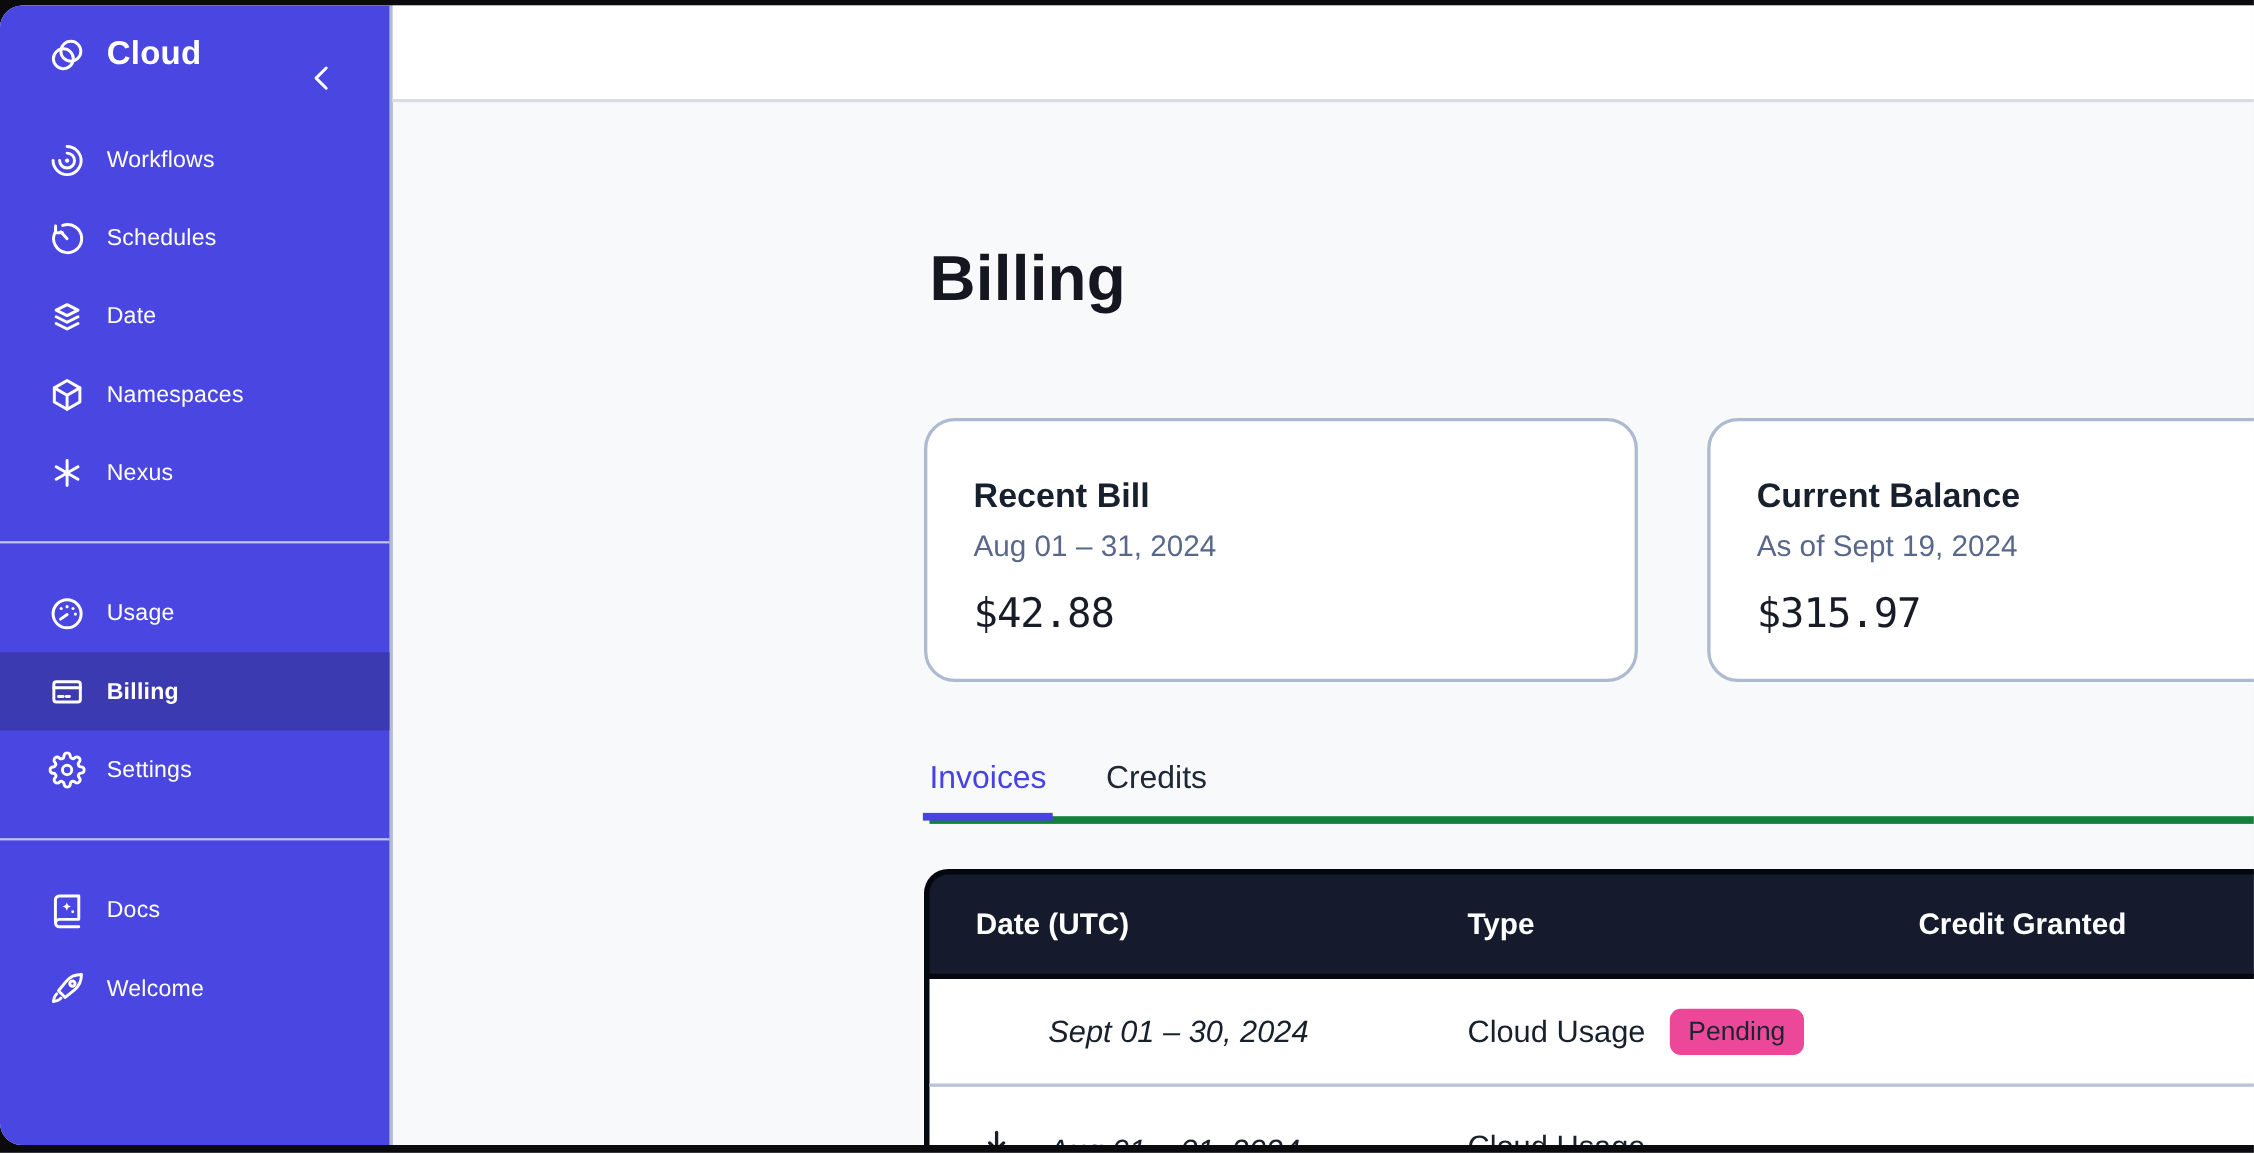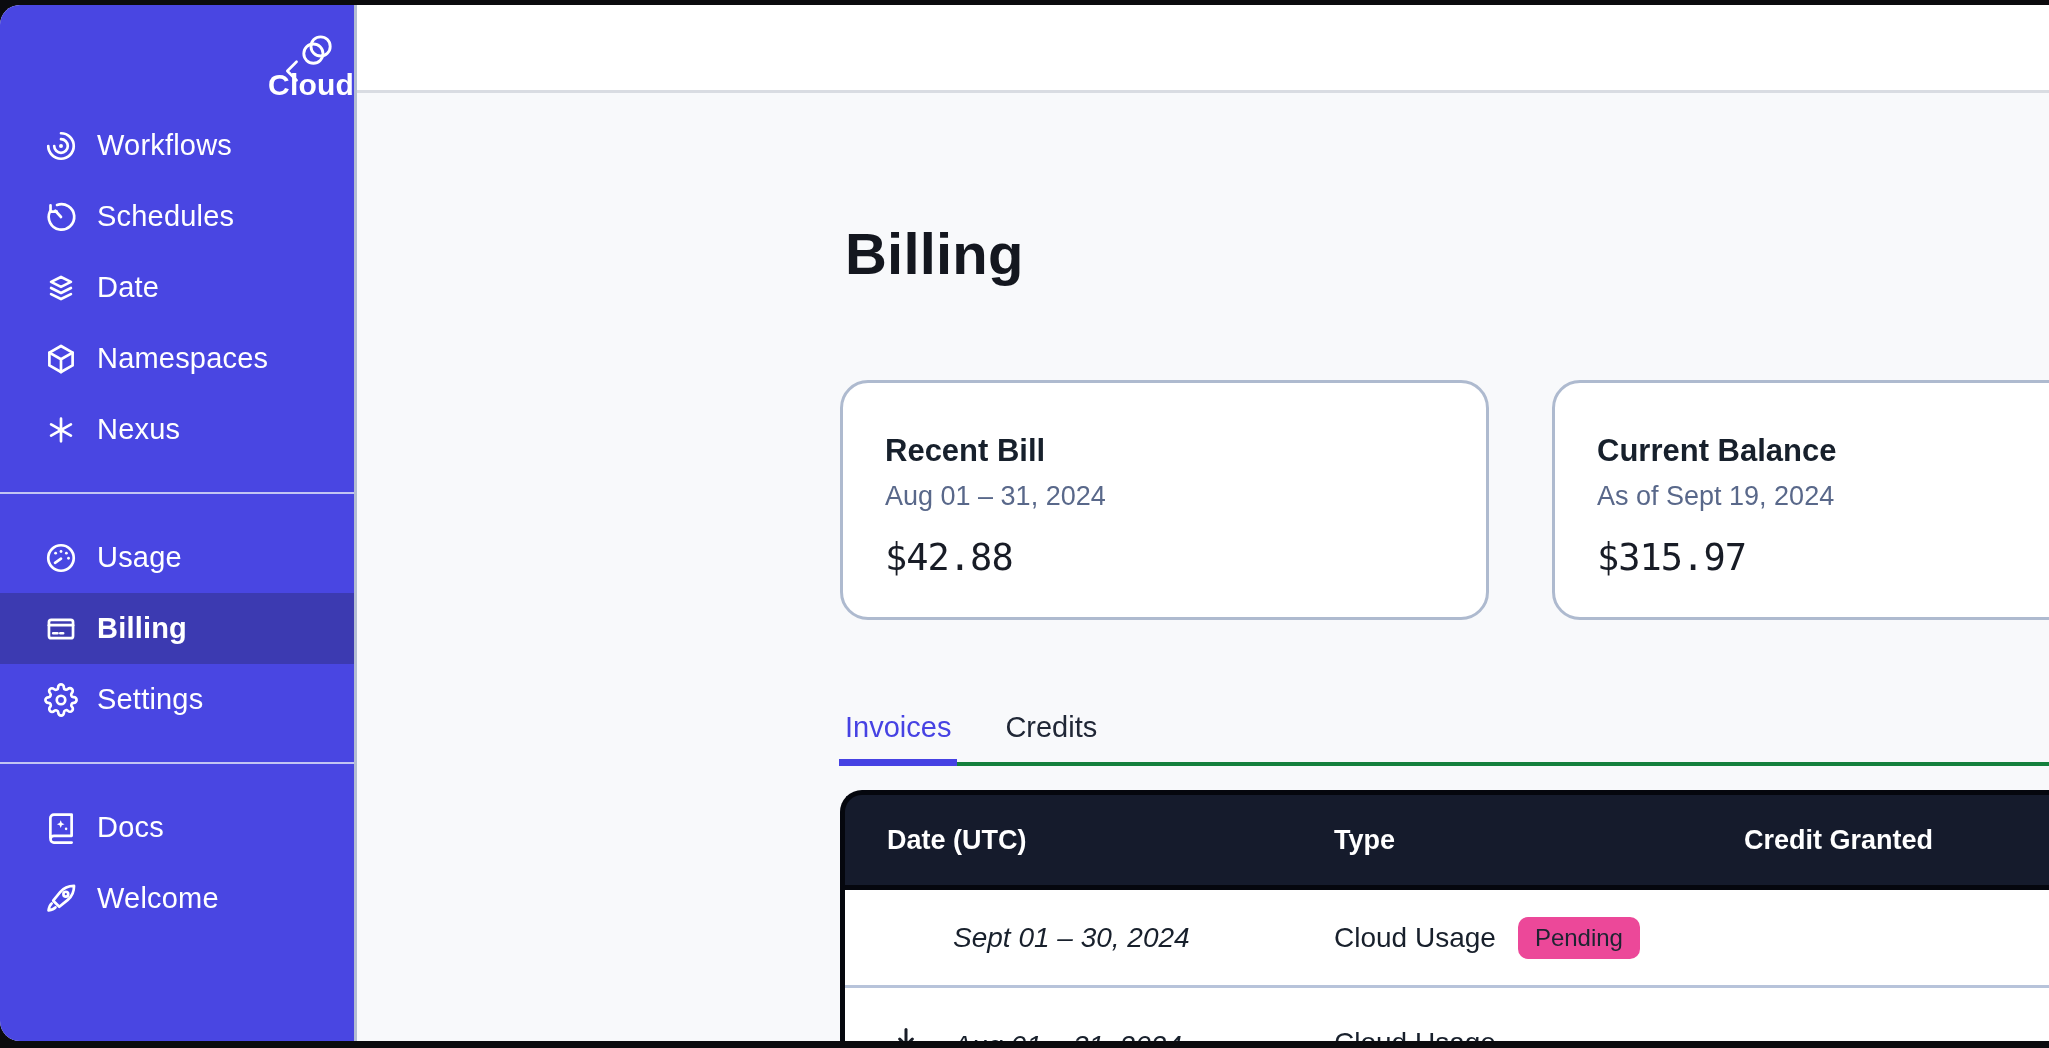--- a/index.html
+++ b/index.html
@@ -21,35 +21,35 @@
   .sidebar{
     width:357px;flex:0 0 357px;
     background:#4946e2;
     border-right:3px solid #b3bdd2;
     box-sizing:border-box;
     color:#fff;
     position:relative;
   }
   .brand-row{
     margin-top:27px;height:78px;
-    display:flex;align-items:flex-end;
-    padding-left:28px;position:relative;flex-direction:column;
+    display:flex;align-items:flex-start;
+    padding-left:44px;position:relative;
   }
   .brand-row .nav-ic{width:36px;height:36px;margin-right:19px;}
   .brand-label{font-size:30px;font-weight:700;letter-spacing:.2px;}
   .collapse-btn{
     position:absolute;right:44px;top:50%;transform:translateY(-50%);
     width:34px;height:34px;display:flex;align-items:center;justify-content:center;
     background:none;border:none;padding:0;cursor:pointer;color:#fff;
   }
   .nav-section{list-style:none;margin:0;padding:0;}
   .nav-item{
     height:71px;display:flex;align-items:center;
     padding-left:44px;cursor:pointer;
-    font-size:29px;font-weight:500;letter-spacing:.2px;
+    font-size:21px;font-weight:500;letter-spacing:.2px;
   }
   .nav-item.active{background:#3c3ab1;font-weight:700;}
   .nav-ic{width:34px;height:34px;flex:0 0 34px;margin-right:19px;display:inline-flex;align-items:center;justify-content:center;}
   .nav-ic svg{width:100%;height:100%;display:block;}
   .side-divider{
     height:2px;background:rgba(235,239,248,.75);
     border:none;margin:27px 0 28px 0;
   }
   
   .main{flex:1;position:relative;min-width:0;background:#f8f9fb;}
@@ -70,22 +70,22 @@
     background:#fff;border:3px solid #aebacf;border-radius:28px;
     padding:50px 42px;
   }
   .card.recent{width:649px;}
   .card.balance{width:820px;}
   .card-title{margin:0 0 12px 0;font-size:31px;font-weight:700;color:#17202c;}
   .card-sub{margin:0 0 24px 0;font-size:27px;color:#59688a;}
   .card-amount{margin:0;font-size:37px;color:#181c26;font-family:"DejaVu Sans Mono", monospace;letter-spacing:-1px;}
   
   .tabs{
-    position:absolute;left:488px;right:0;top:700px;height:57px;
-    border-bottom:4px solid #15803d;
+    position:absolute;left:488px;right:0;top:680px;height:57px;
+    border-bottom:7px solid #15803d;
     display:flex;align-items:flex-start;
   }
   .tab{
     position:relative;height:100%;box-sizing:border-box;
     padding:6px 6px 0 6px;margin-right:42px;margin-left:-6px;
     font-size:29px;font-weight:500;color:#202736;cursor:pointer;
   }
   .tab + .tab{margin-left:0;}
   .tab.active{color:#4642e3;}
   .tab.active::after{

